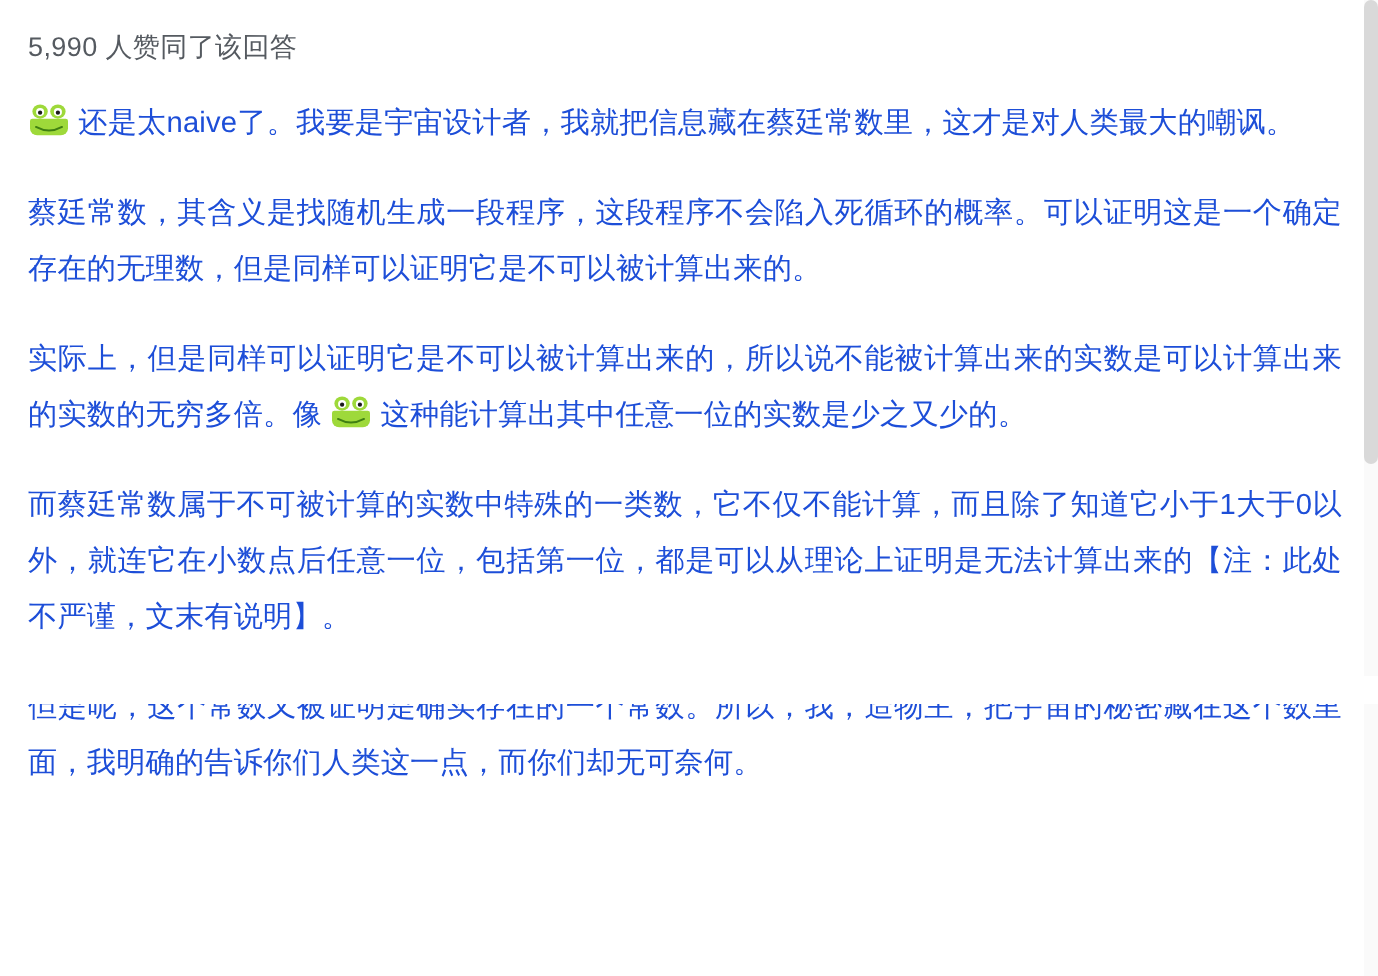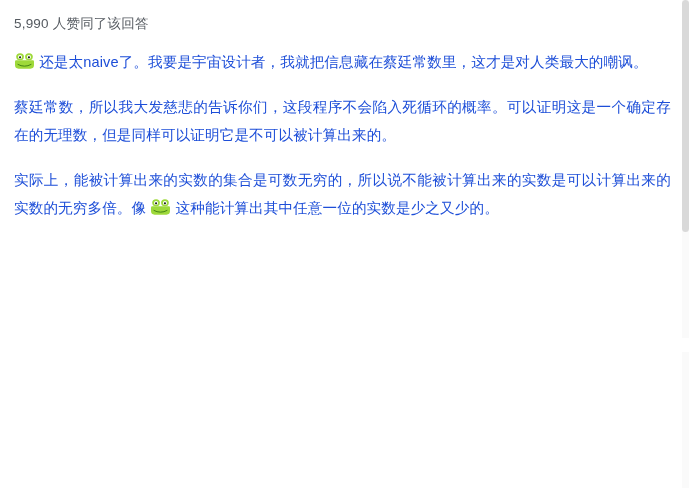--- a/index.html
+++ b/index.html
@@ -118,41 +118,47 @@
           <circle cx="8.5" cy="9" r="1.8" fill="#1b1b1b"></circle>
           <circle cx="23.5" cy="9" r="1.8" fill="#1b1b1b"></circle>
           <path d="M2 14 h28 a2 2 0 0 1 2 2 v6 a6 6 0 0 1 -6 6 h-20 a6 6 0 0 1 -6 -6 v-6 a2 2 0 0 1 2 -2 z" fill="#9ed93a"></path>
           <path d="M5 21 q11 6 22 0" stroke="#3f7f12" stroke-width="1.6" fill="none" stroke-linecap="round"></path>
         </svg>
       </span>
       <span>还是太naive了。我要是宇宙设计者，我就把信息藏在蔡廷常数里，这才是对人类最大的嘲讽。</span>
     </p>
 
     <p class="para">
-      <span>蔡廷常数，所以我大发慈悲的告诉你们，这段程序不会陷入死循环的概率。可以证明这是一个确定存在的无理数，但是同样可以证明它是不可以被计算出来的。</span>
+      <span>蔡廷常数，其含义是找随机生成一段程序，这段程序不会陷入死循环的概率。可以证明这是一个确定存在的无理数，但是同样可以证明它是不可以被计算出来的。</span>
     </p>
 
     <p class="para">
-      <span>实际上，能被计算出来的实数的集合是可数无穷的，所以说不能被计算出来的实数是可以计算出来的实数的无穷多倍。像 </span>
+      <span>实际上，但是同样可以证明它是不可以被计算出来的，所以说不能被计算出来的实数是可以计算出来的实数的无穷多倍。像 </span>
       <span class="emoji">
         <svg viewBox="0 0 32 32" xmlns="http://www.w3.org/2000/svg">
           <ellipse cx="8.5" cy="8" rx="6.5" ry="6" fill="#9ed93a"></ellipse>
           <ellipse cx="23.5" cy="8" rx="6.5" ry="6" fill="#9ed93a"></ellipse>
           <circle cx="8.5" cy="8.5" r="3.4" fill="#ffffff"></circle>
           <circle cx="23.5" cy="8.5" r="3.4" fill="#ffffff"></circle>
           <circle cx="8.5" cy="9" r="1.8" fill="#1b1b1b"></circle>
           <circle cx="23.5" cy="9" r="1.8" fill="#1b1b1b"></circle>
           <path d="M2 14 h28 a2 2 0 0 1 2 2 v6 a6 6 0 0 1 -6 6 h-20 a6 6 0 0 1 -6 -6 v-6 a2 2 0 0 1 2 -2 z" fill="#9ed93a"></path>
           <path d="M5 21 q11 6 22 0" stroke="#3f7f12" stroke-width="1.6" fill="none" stroke-linecap="round"></path>
         </svg>
       </span>
       <span> 这种能计算出其中任意一位的实数是少之又少的。</span>
     </p>
 
+    <p class="para">
+      <span>而蔡廷常数属于不可被计算的实数中特殊的一类数，它不仅不能计算，而且除了知道它小于1大于0以外，就连它在小数点后任意一位，包括第一位，都是可以从理论上证明是无法计算出来的【注：此处不严谨，文末有说明】。</span>
+    </p>
 
+    <p class="para">
+      <span>但是呢，这个常数又被证明是确实存在的一个常数。所以，我，造物主，把宇宙的秘密藏在这个数里面，我明确的告诉你们人类这一点，而你们却无可奈何。</span>
+    </p>
 
 
   </div>
 
   <div class="scrollbar-track">
     <div class="scrollbar-thumb"></div>
   </div>
 
   <div class="bottom-fade"></div>
 

